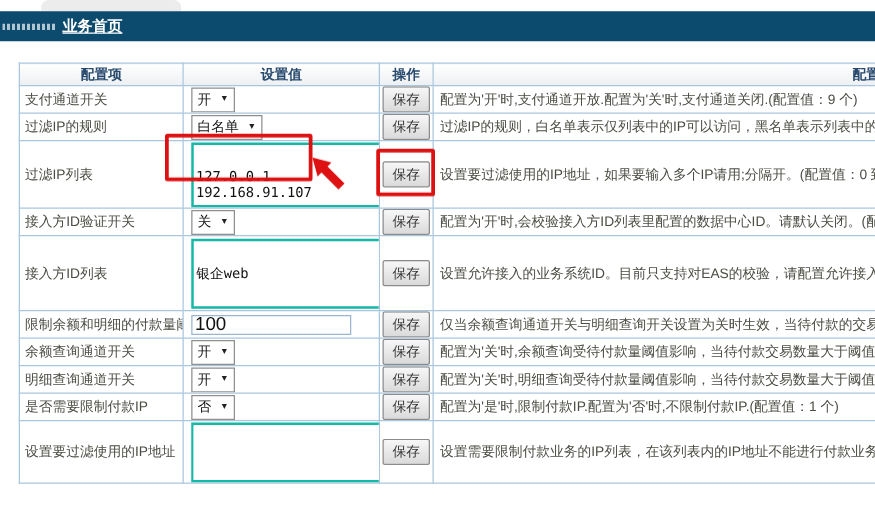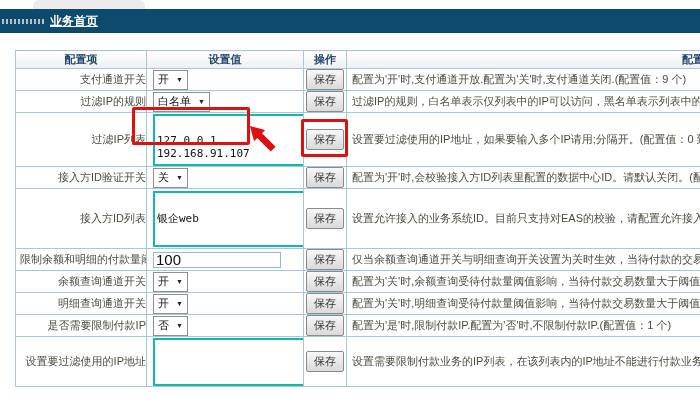--- a/index.html
+++ b/index.html
@@ -21,21 +21,21 @@
   .nav-link:first-of-type { margin-left:6px; }
 
   
   table.cfg { position:absolute; left:15px; top:50px; width:1046px;
               border-collapse:collapse; table-layout:fixed; }
   .cfg th, .cfg td { border:1px solid #a9c6df; font-size:11px; color:#4c4c44;
                      overflow:hidden; white-space:nowrap; vertical-align:middle; }
   .cfg th { background:linear-gradient(#ffffff,#edf0f3); color:#27496d;
             font-weight:bold; height:17px; text-align:center; }
   col.c1 { width:131px; } col.c2 { width:157px; } col.c3 { width:43px; } col.c4 { width:715px; }
-  td.c1 { padding-left:4px;text-align:right; }
+  td.c1 { padding-left:4px; }
   td.c2 { padding-left:6px; }
   td.c3 { text-align:center; }
   td.c4 { padding-left:5px; }
 
   tr.rh-hdr  { height:18px; }
   tr.rh-s    { height:22px; }
   tr.rh-s2   { height:20px; }
   tr.rh-ta1  { height:54px; }
   tr.rh-ta2  { height:60px; }
   tr.rh-ta3  { height:50px; }

